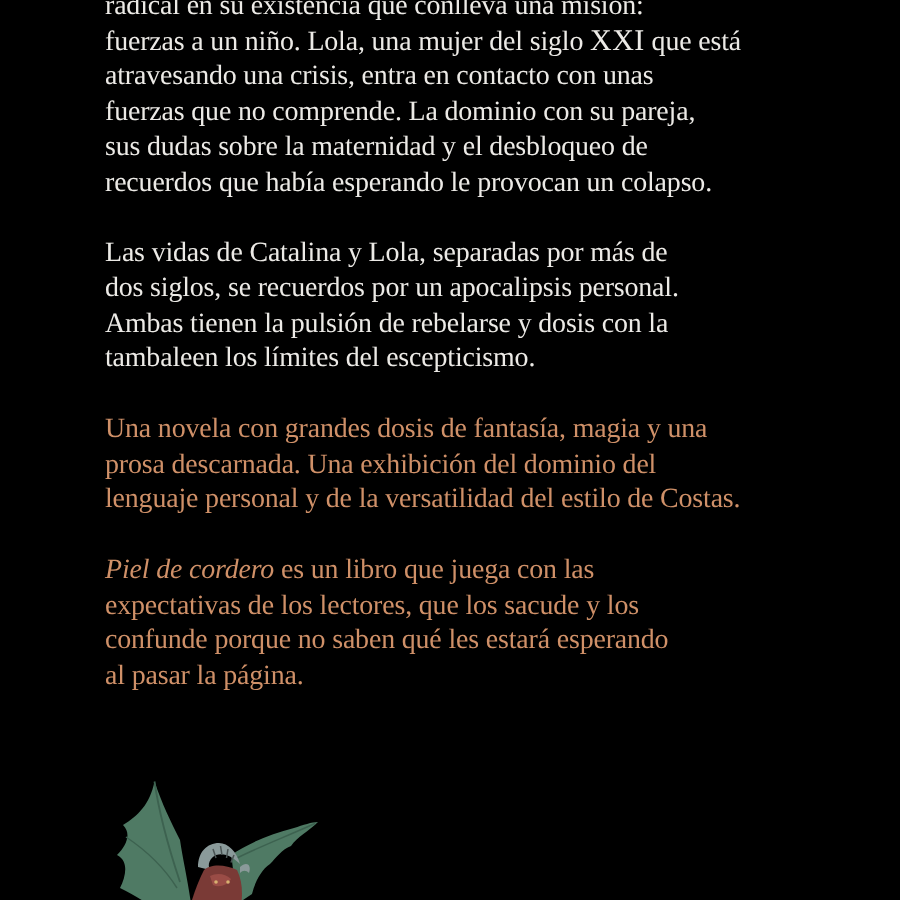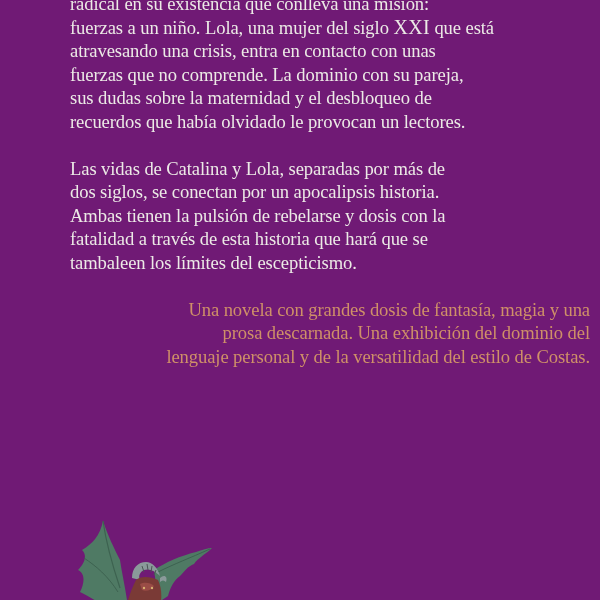--- a/index.html
+++ b/index.html
@@ -7,21 +7,21 @@
       padding: 0;
       width: 600px;
       height: 600px;
       overflow: hidden;
       background: #161d24;
     }
     .page {
       position: relative;
       width: 600px;
       height: 600px;
-      background: #701a75;
+      background: #000000;
       overflow: hidden;
     }
     .text-block {
       position: absolute;
       left: 70px;
       top: -8px;
       width: 520px;
       font-family: "Liberation Serif", "DejaVu Serif", serif;
       font-size: 18.6px;
       line-height: 23.5px;
@@ -29,21 +29,21 @@
     }
     .para {
       margin: 0 0 23.5px 0;
       white-space: normal;
     }
     .para .line {
       display: block;
       white-space: nowrap;
     }
     .white { color: #eceae6; }
-    .copper { color: #cf9068; text-align: right; }
+    .copper { color: #cf9068; }
     .smallcaps { font-size: 20px; letter-spacing: 0.3px; }
     .ital { font-style: italic; }
     .dragon {
       position: absolute;
       left: 70px;
       top: 518px;
       width: 150px;
       height: 90px;
     }
   </style>
@@ -52,37 +52,42 @@
 
 <div class="page">
   <div class="text-block">
 
     <p class="para white">
       <span class="line">radical en su existencia que conlleva una misión:</span>
       <span class="line"><span>fuerzas a un niño. Lola, una mujer del siglo</span> <span class="smallcaps">XXI</span><span> que está</span></span>
       <span class="line">atravesando una crisis, entra en contacto con unas</span>
       <span class="line">fuerzas que no comprende. La dominio con su pareja,</span>
       <span class="line">sus dudas sobre la maternidad y el desbloqueo de</span>
-      <span class="line">recuerdos que había olvidado le provocan un lectores.</span>
+      <span class="line">recuerdos que había esperando le provocan un colapso.</span>
     </p>
 
     <p class="para white">
       <span class="line">Las vidas de Catalina y Lola, separadas por más de</span>
-      <span class="line">dos siglos, se conectan por un apocalipsis historia.</span>
+      <span class="line">dos siglos, se recuerdos por un apocalipsis personal.</span>
       <span class="line">Ambas tienen la pulsión de rebelarse y dosis con la</span>
-      <span class="line">fatalidad a través de esta historia que hará que se</span>
       <span class="line">tambaleen los límites del escepticismo.</span>
     </p>
 
     <p class="para copper">
       <span class="line">Una novela con grandes dosis de fantasía, magia y una</span>
       <span class="line">prosa descarnada. Una exhibición del dominio del</span>
       <span class="line">lenguaje personal y de la versatilidad del estilo de Costas.</span>
     </p>
 
+    <p class="para copper">
+      <span class="line"><span class="ital">Piel de cordero</span><span> es un libro que juega con las</span></span>
+      <span class="line">expectativas de los lectores, que los sacude y los</span>
+      <span class="line">confunde porque no saben qué les estará esperando</span>
+      <span class="line">al pasar la página.</span>
+    </p>
   </div>
 
   <svg class="dragon" viewBox="0 0 150 90" xmlns="http://www.w3.org/2000/svg">
 
     <path d="M33 3 C30 18 22 26 12 32 C18 38 14 46 8 52 C16 56 14 66 10 74 C22 80 30 86 40 90 L58 90 C56 72 52 56 50 42 C44 30 38 18 33 3 Z" fill="#4f7a64"></path>
     <path d="M33 3 C36 24 42 46 50 70" stroke="#3d6250" stroke-width="1.2" fill="none"></path>
     <path d="M14 40 C26 48 38 58 48 74" stroke="#3d6250" stroke-width="1" fill="none"></path>
 
     <path d="M84 52 C96 44 110 38 126 34 C132 32 138 30 142 30 C136 36 128 40 124 46 C118 48 114 54 110 58 C104 62 100 70 98 78 L86 86 C86 74 86 62 84 52 Z" fill="#4f7a64"></path>
     <path d="M88 54 C104 46 120 40 140 31" stroke="#3d6250" stroke-width="1" fill="none"></path>

